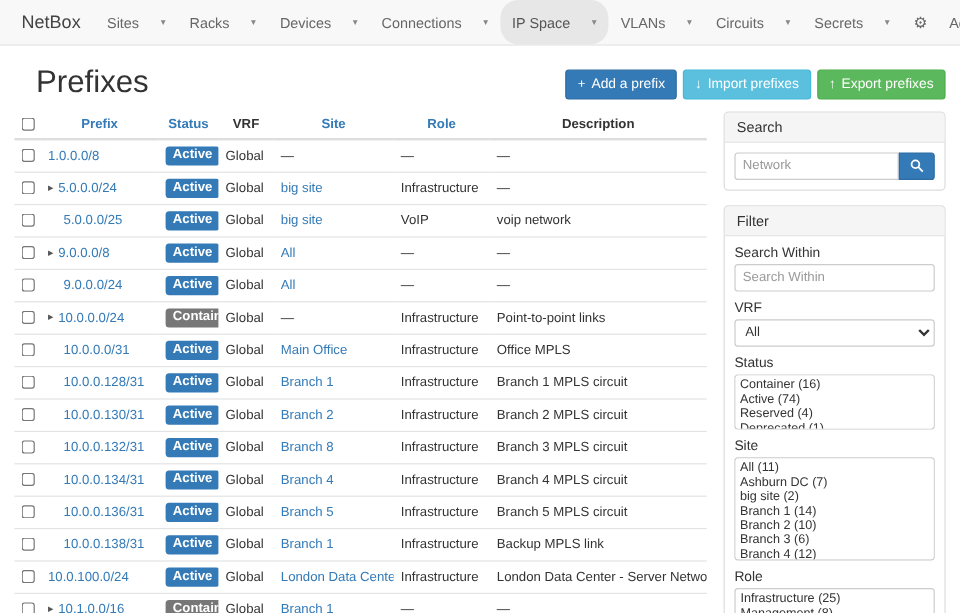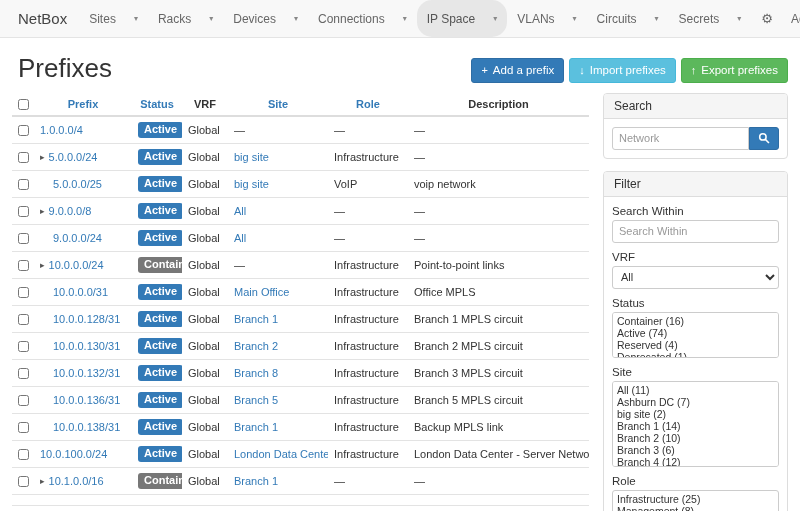--- a/index.html
+++ b/index.html
@@ -37,21 +37,21 @@
   .btn {
     display:inline-flex; align-items:center; gap:5px;
     padding:3px 9px; font-size:11.5px; color:#fff;
     border-radius:3px; border:1px solid transparent; cursor:pointer;
     font-family:inherit; line-height:1.5;
   }
   .btn-primary { background:#337ab7; border-color:#2e6da4; }
   .btn-info    { background:#5bc0de; border-color:#46b8da; }
   .btn-success { background:#5cb85c; border-color:#4cae4c; }
   .btn-ic { font-size:11px; line-height:1; }
-  h1 { font-size:26px; font-weight:normal; color:#333; margin:12px 0 10px 6px; line-height:1.1; }
+  h1 { font-size:26px; font-weight:normal; color:#333; margin:12px 0 10px 18px; line-height:1.1; }
 
   
   .body-row { display:flex; gap:14px; align-items:flex-start; }
   .main { flex:1; min-width:0; }
   .sidebar { width:185px; flex:none; }
 
   
   table { width:100%; border-collapse:collapse; table-layout:fixed; }
   col.c1{width:22px;} col.c2{width:98px;} col.c3{width:50px;} col.c4{width:46px;}
   col.c5{width:100px;} col.c6{width:80px;}
@@ -217,21 +217,21 @@
             <th class="sortable">Site</th>
             <th class="sortable">Role</th>
             <th>Description</th>
           </tr>
         </thead>
         <tbody id="rows">
             <tr>
               <td class="c-check"><input type="checkbox" style=""></td>
               <td>
                 <div class="pwrap" style="padding-left:0px">
-                  <a class="link">1.0.0.0/4</a>
+                  <a class="link">1.0.0.0/8</a>
                 </div>
               </td>
               <td><span class="badge active">Active</span></td>
               <td><span>Global</span></td>
               <td><span class="dash">—</span></td>
               <td><span class="dash">—</span></td>
               <td><span class="dash">—</span></td>
             </tr>
             <tr>
               <td class="c-check"><input type="checkbox" style=""></td>
@@ -345,20 +345,33 @@
               <td>
                 <div class="pwrap" style="padding-left:13px">
                   <a class="link">10.0.0.132/31</a>
                 </div>
               </td>
               <td><span class="badge active">Active</span></td>
               <td><span>Global</span></td>
               <td><a class="link">Branch 8</a></td>
               <td><span>Infrastructure</span></td>
               <td><span>Branch 3 MPLS circuit</span></td>
+            </tr>
+            <tr>
+              <td class="c-check"><input type="checkbox" style=""></td>
+              <td>
+                <div class="pwrap" style="padding-left:13px">
+                  <a class="link">10.0.0.134/31</a>
+                </div>
+              </td>
+              <td><span class="badge active">Active</span></td>
+              <td><span>Global</span></td>
+              <td><a class="link">Branch 4</a></td>
+              <td><span>Infrastructure</span></td>
+              <td><span>Branch 4 MPLS circuit</span></td>
             </tr>
             <tr>
               <td class="c-check"><input type="checkbox" style=""></td>
               <td>
                 <div class="pwrap" style="padding-left:13px">
                   <a class="link">10.0.0.136/31</a>
                 </div>
               </td>
               <td><span class="badge active">Active</span></td>
               <td><span>Global</span></td>

